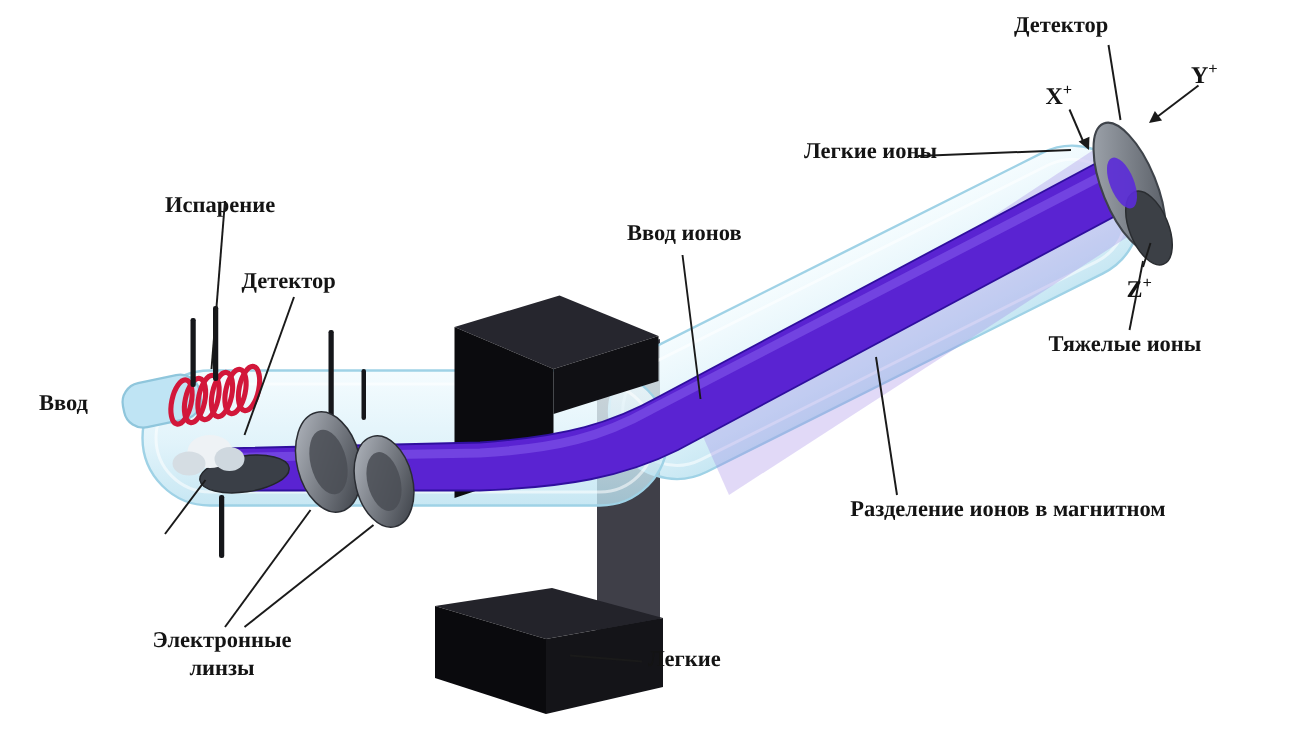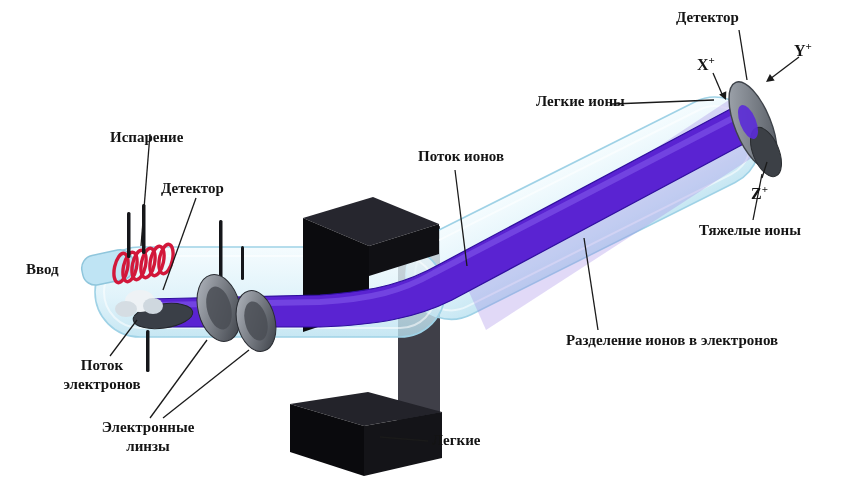--- a/index.html
+++ b/index.html
@@ -131,29 +131,28 @@
   </g>
   <g fill="#1a1a1a" stroke="none">
     <polygon points="726,100 719.1,94.4 726.3,91.2"></polygon>
     <polygon points="766,82 769.9,74 774.7,80.4"></polygon>
   </g>
 </svg>
 
 <div class="lbl" style="left:110px;top:128px;">Испарение</div>
 <div class="lbl" style="left:161px;top:179px;">Детектор</div>
 <div class="lbl" style="left:26px;top:260px;">Ввод</div>
-<div class="lbl wrap" style="left:46px;top:356px;width:112px;">Поток электронов</div>
 <div class="lbl wrap" style="left:86px;top:418px;width:124px;">Электронные линзы</div>
-<div class="lbl" style="left:418px;top:147px;">Поток ионов</div>
+<div class="lbl" style="left:418px;top:147px;">Ввод ионов</div>
 <div class="lbl" style="left:432px;top:431px;">Легкие</div>
 <div class="lbl" style="left:536px;top:92px;">Легкие ионы</div>
 <div class="lbl" style="left:676px;top:8px;">Детектор</div>
 <div class="lbl" style="left:699px;top:221px;">Тяжелые ионы</div>
 
 <div class="lbl ion" style="left:697px;top:51px;"><span>X</span><span class="chg">+</span></div>
 <div class="lbl ion" style="left:794px;top:37px;"><span>Y</span><span class="chg">+</span></div>
 <div class="lbl ion" style="left:751px;top:180px;"><span>Z</span><span class="chg">+</span></div>
 
 <div class="lbl wrap" style="left:528px;top:331px;width:288px;">
-  <div>Разделение ионов в электронов</div>
+  <div>Разделение ионов в магнитном</div>
 </div>
 
 </div>
 
 </body></html>

